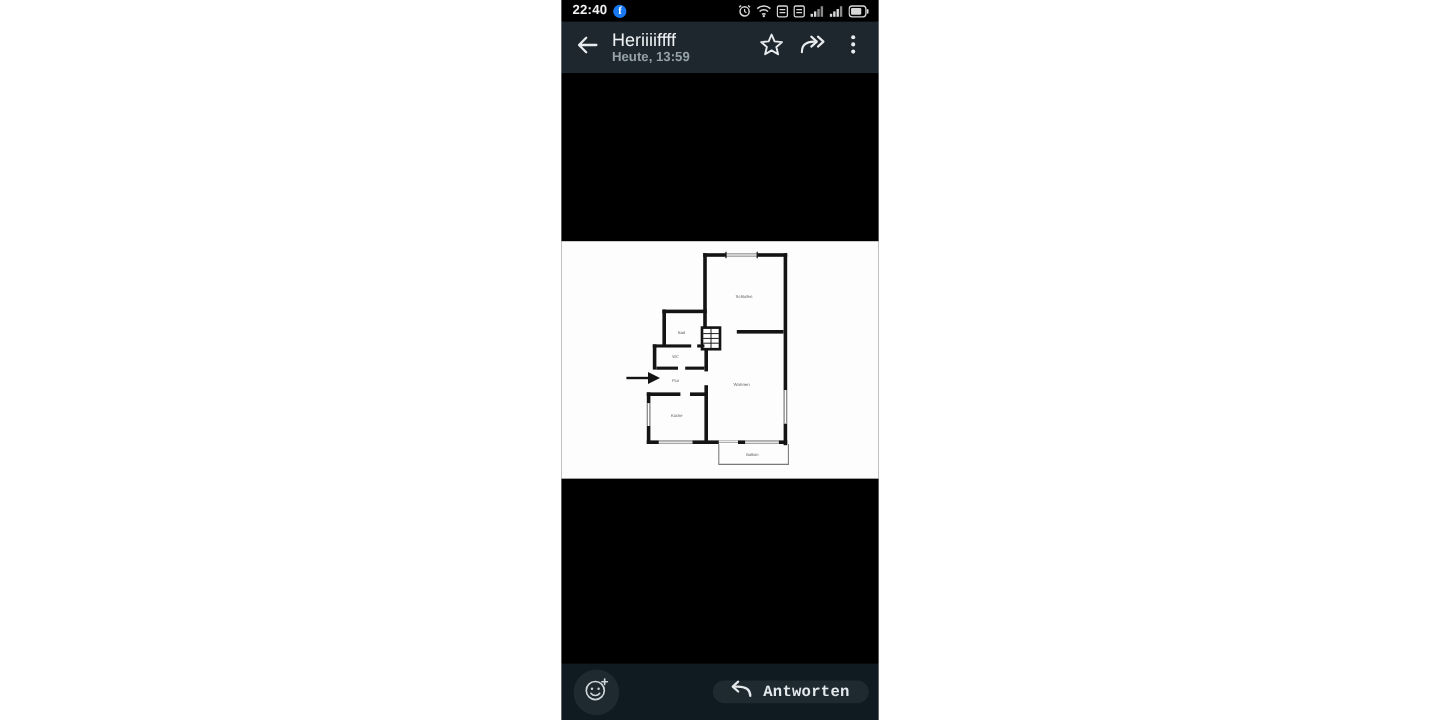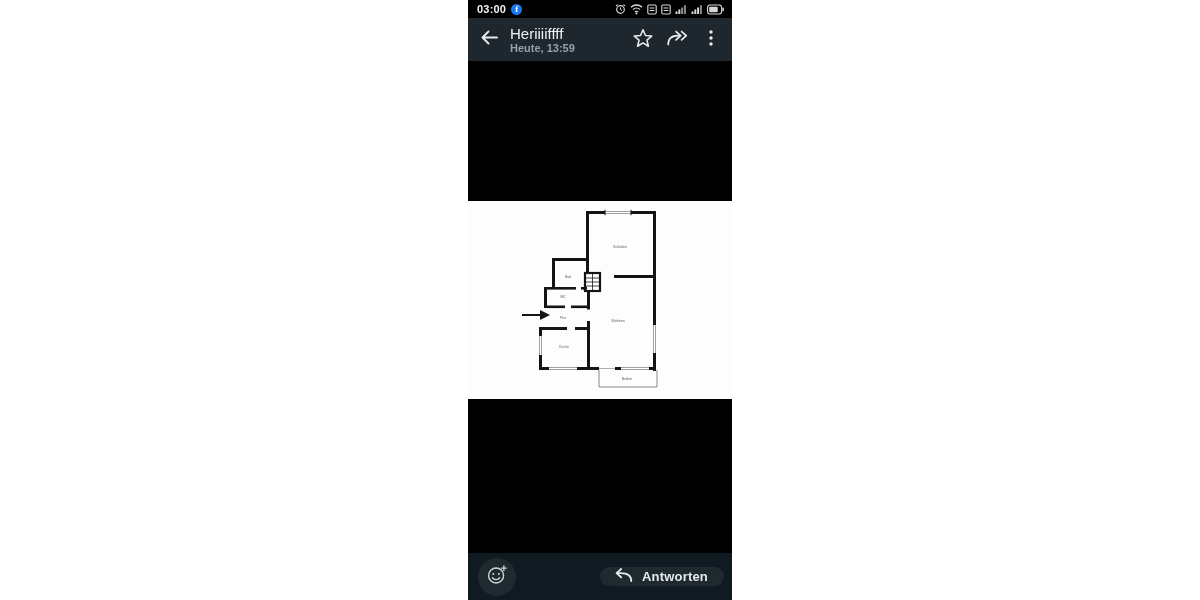--- a/index.html
+++ b/index.html
@@ -34,35 +34,35 @@
   .image-strip { position:absolute; top:201px; left:0; right:0; height:198px; background:#fdfdfd; }
   .floorplan { position:absolute; left:51px; top:2px; }
   .viewer-bottom { position:absolute; top:399px; left:0; right:0; height:154px; background:#000; }
 
   
   .bottombar { position:absolute; top:553px; left:0; right:0; height:47px; background:#101a21;
                display:flex; align-items:center; justify-content:space-between; padding:0 8px 0 10px; }
   .react-btn { width:38px; height:38px; border-radius:50%; background:#1e2930; border:none;
                display:flex; align-items:center; justify-content:center; cursor:pointer; }
   .reply-btn { height:19px; border-radius:17px; background:#1e2930; border:none; cursor:pointer;
-               display:flex; align-items:center; gap:8px; padding:0 16px 0 12px; }
+               display:flex; align-items:center; gap:8px; padding:0 16px 0 12px;font-family:Liberation Mono, monospace; }
   .reply-label { color:#e4e9eb; font-size:13px; font-weight:700; letter-spacing:.2px; }
 
   
   .fp-label { font-family:"Liberation Sans", sans-serif; fill:#5f5f5f; }
 </style>
 </head>
 <body>
 
 <div class="stage">
   <div class="phone">
 
     <div class="statusbar">
       <div class="sb-left">
-        <span class="sb-time">03:00</span>
+        <span class="sb-time">22:40</span>
         <span class="fb-badge">f</span>
       </div>
       <div class="sb-right">
         <span>
           <svg width="11" height="12" viewBox="0 0 11 12">
             <circle cx="5.5" cy="6.5" r="3.8" fill="none" stroke="#d8d8d8" stroke-width="1.2"></circle>
             <path d="M5.5 4.4 V6.5 L7 7.6" fill="none" stroke="#d8d8d8" stroke-width="1"></path>
             <path d="M1 3 L2.6 1.6 M10 3 L8.4 1.6" stroke="#d8d8d8" stroke-width="1.2"></path>
           </svg>
         </span>

